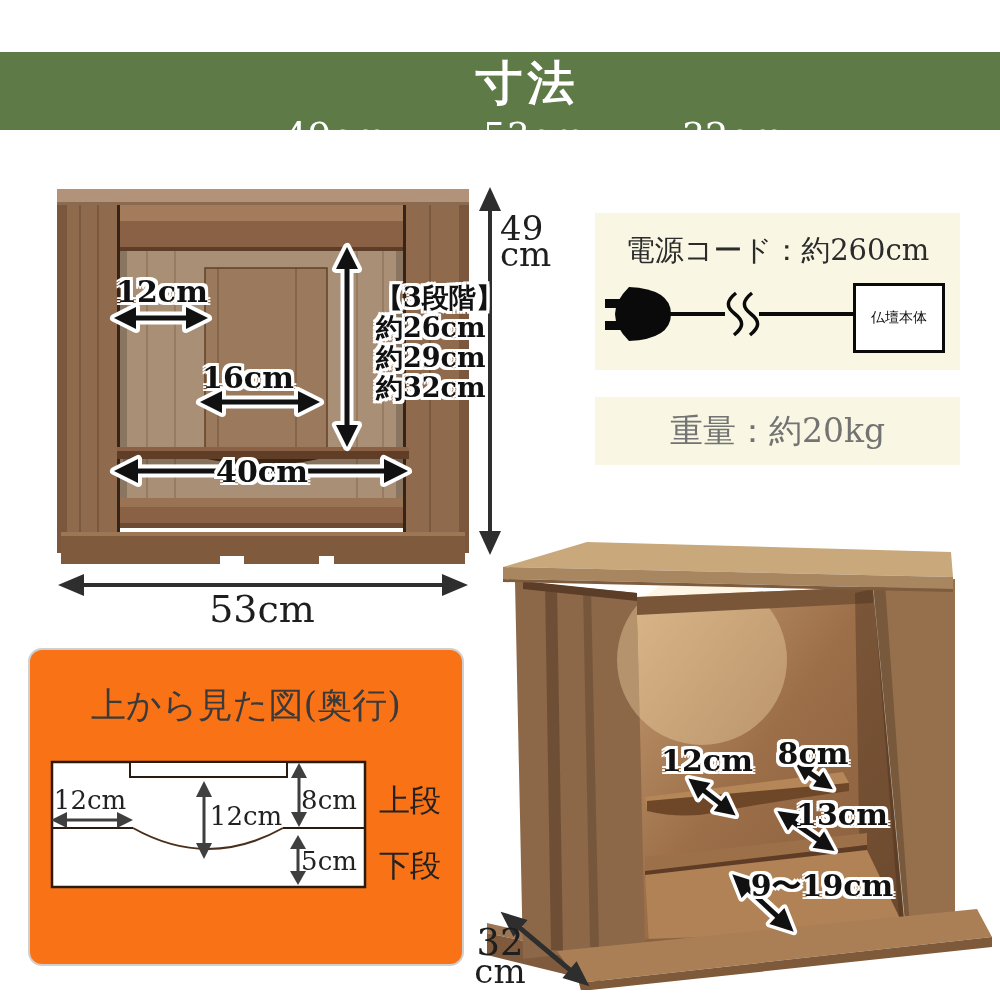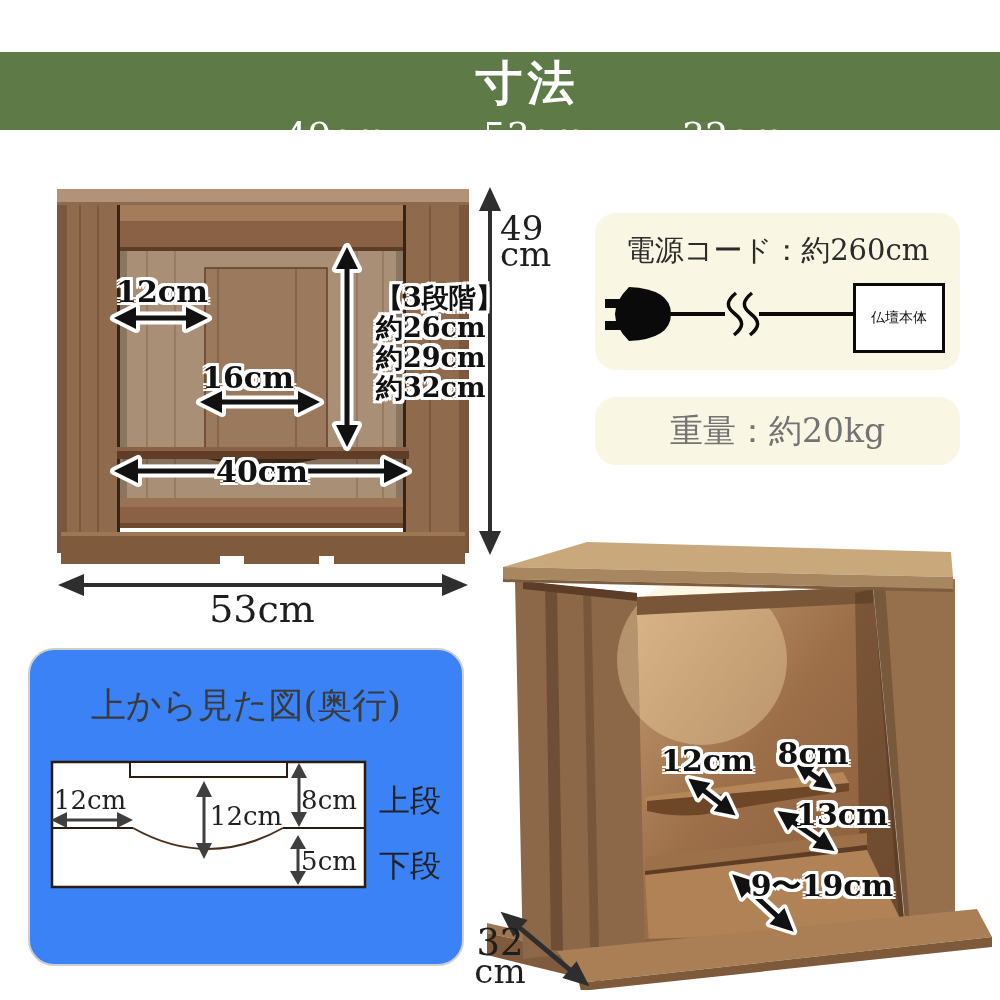--- a/index.html
+++ b/index.html
@@ -21,31 +21,31 @@
           font-weight:600;font-size:30px;z-index:30;
           text-shadow:-3px -3px 0 #fff,3px -3px 0 #fff,-3px 3px 0 #fff,3px 3px 0 #fff,
                       0 -3px 0 #fff,0 3px 0 #fff,-3px 0 0 #fff,3px 0 0 #fff;}
   .stage-block{position:absolute;left:376px;top:283px;z-index:30;color:#111;font-weight:600;
           line-height:30px;font-size:27px;white-space:nowrap;
           text-shadow:-3px -3px 0 #fff,3px -3px 0 #fff,-3px 3px 0 #fff,3px 3px 0 #fff,
                       0 -3px 0 #fff,0 3px 0 #fff,-3px 0 0 #fff,3px 0 0 #fff;}
   .plain{position:absolute;color:#1e1e1e;white-space:nowrap;z-index:30;}
   .center{transform:translate(-50%,-50%);}
   
-  .cream{position:absolute;left:595px;width:365px;background:#f9f7e3;border-radius:21px;}
+  .cream{position:absolute;left:595px;width:365px;background:#f9f7e3;border-radius:0;}
   .power-box{top:213px;height:157px;}
   .power-title{position:absolute;top:18px;width:100%;text-align:center;font-size:29px;color:#2b2b2b;}
   .unit-box{position:absolute;left:258px;top:70px;width:86px;height:64px;background:#fff;
             border:3px solid #0a0a0a;display:flex;align-items:center;justify-content:center;
             font-size:14px;color:#0a0a0a;white-space:nowrap;}
   .weight-box{top:397px;height:68px;display:flex;align-items:center;justify-content:center;
             font-size:33px;color:#737373;}
   
-  .topview{position:absolute;left:28px;top:648px;width:432px;height:314px;background:#3b82f6;
-           border:2px solid #cfcfcf;border-radius:26px;}
+  .topview{position:absolute;left:28px;top:648px;width:432px;height:314px;background:#f97316;
+           border:2px solid #cfcfcf;border-radius:14px;}
   .tv-title{position:absolute;top:32px;width:100%;text-align:center;font-size:35px;color:#3a3a3a;}
   .tv-label{position:absolute;color:#222;font-size:26px;white-space:nowrap;z-index:30;transform:translate(-50%,-50%);}
   .tv-tier{font-size:31px;}
 </style>
 </head>
 <body>
 
 <div id="canvas">
 
   <div class="header">

